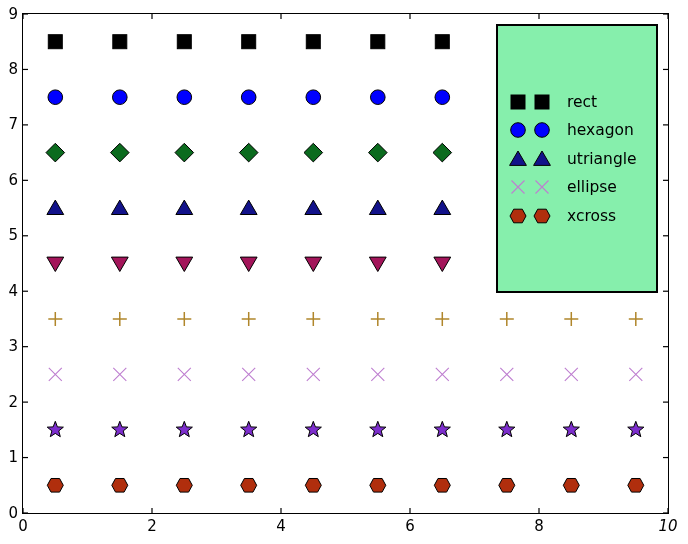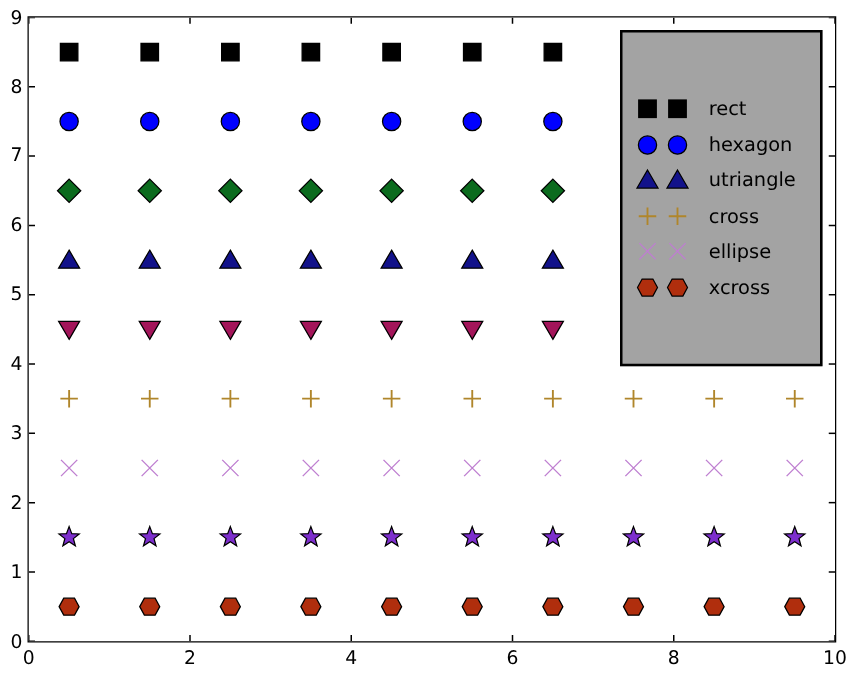--- a/index.html
+++ b/index.html
@@ -18,21 +18,21 @@
   .plot-frame svg{position:absolute;left:0;top:0;}
   .tick-label{
     position:absolute;
     font-size:15px;color:#000;line-height:19px;
   }
   .xtick-label{width:34px;text-align:center;}
   .ytick-label{width:18px;text-align:right;}
   .legend-box{
     position:absolute;left:496px;top:24px;
     width:158px;height:261px;
-    background:#a3a3a3;
+    background:#86efac;
     border:2px solid #000;
     z-index:5;
     display:flex;flex-direction:column;justify-content:center;
     padding:2px 0;
     box-sizing:content-box;
   }
   .legend-row{
     display:flex;align-items:center;
     height:28.5px;
     padding-left:9px;
@@ -355,21 +355,21 @@
         </g>
       </svg>
   </div>
 
   <div id="xtick-labels">
       <div class="tick-label xtick-label" style="left: 6px; top: 517px;">0</div>
       <div class="tick-label xtick-label" style="left: 135px; top: 517px;">2</div>
       <div class="tick-label xtick-label" style="left: 264px; top: 517px;">4</div>
       <div class="tick-label xtick-label" style="left: 393px; top: 517px;">6</div>
       <div class="tick-label xtick-label" style="left: 522px; top: 517px;">8</div>
-      <div class="tick-label xtick-label" style="left: 651px; top: 517px;">10</div>
+      <div class="tick-label xtick-label" style="left: 651px; top: 517px; font-style: italic;">10</div>
     </div>
   <div id="ytick-labels">
       <div class="tick-label ytick-label" style="left: 0px; top: 503.5px;">0</div>
       <div class="tick-label ytick-label" style="left: 0px; top: 448.056px;">1</div>
       <div class="tick-label ytick-label" style="left: 0px; top: 392.611px;">2</div>
       <div class="tick-label ytick-label" style="left: 0px; top: 337.167px;">3</div>
       <div class="tick-label ytick-label" style="left: 0px; top: 281.722px;">4</div>
       <div class="tick-label ytick-label" style="left: 0px; top: 226.278px;">5</div>
       <div class="tick-label ytick-label" style="left: 0px; top: 170.833px;">6</div>
       <div class="tick-label ytick-label" style="left: 0px; top: 115.389px;">7</div>
@@ -400,29 +400,20 @@
         <svg class="legend-marker" width="22" height="20" viewBox="-11 -10 22 20">
           <path d="M0,-8 L8.4,6.4 L-8.4,6.4 Z" fill="#12128a" stroke="#000" stroke-width="1"></path>
         </svg>
         <svg class="legend-marker" width="22" height="20" viewBox="-11 -10 22 20">
           <path d="M0,-8 L8.4,6.4 L-8.4,6.4 Z" fill="#12128a" stroke="#000" stroke-width="1"></path>
         </svg>
         <span class="legend-label">utriangle</span>
       </div>
       <div class="legend-row">
         <svg class="legend-marker" width="22" height="20" viewBox="-11 -10 22 20">
-          <path d="M-7,0 H7 M0,-7 V7" stroke="#b0862b" stroke-width="1.5" fill="none"></path>
-        </svg>
-        <svg class="legend-marker" width="22" height="20" viewBox="-11 -10 22 20">
-          <path d="M-7,0 H7 M0,-7 V7" stroke="#b0862b" stroke-width="1.5" fill="none"></path>
-        </svg>
-        <span class="legend-label">cross</span>
-      </div>
-      <div class="legend-row">
-        <svg class="legend-marker" width="22" height="20" viewBox="-11 -10 22 20">
           <path d="M-6.5,-6.5 L6.5,6.5 M-6.5,6.5 L6.5,-6.5" stroke="#be7ed0" stroke-width="1.1" fill="none"></path>
         </svg>
         <svg class="legend-marker" width="22" height="20" viewBox="-11 -10 22 20">
           <path d="M-6.5,-6.5 L6.5,6.5 M-6.5,6.5 L6.5,-6.5" stroke="#be7ed0" stroke-width="1.1" fill="none"></path>
         </svg>
         <span class="legend-label">ellipse</span>
       </div>
       <div class="legend-row">
         <svg class="legend-marker" width="22" height="20" viewBox="-11 -10 22 20">
           <path d="M-8,0 L-4.3,-6.8 L4.3,-6.8 L8,0 L4.3,6.8 L-4.3,6.8 Z" fill="#b02e0d" stroke="#000" stroke-width="1"></path>

